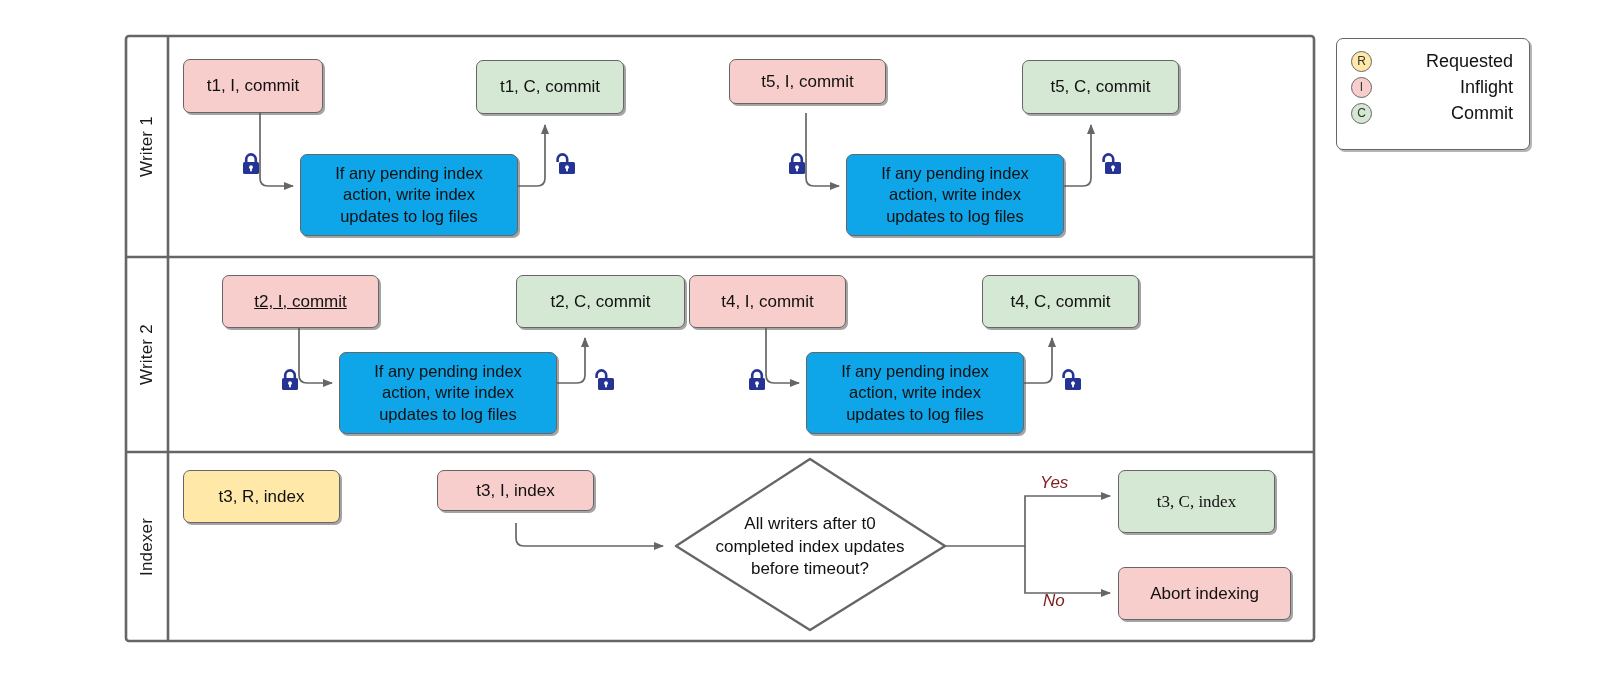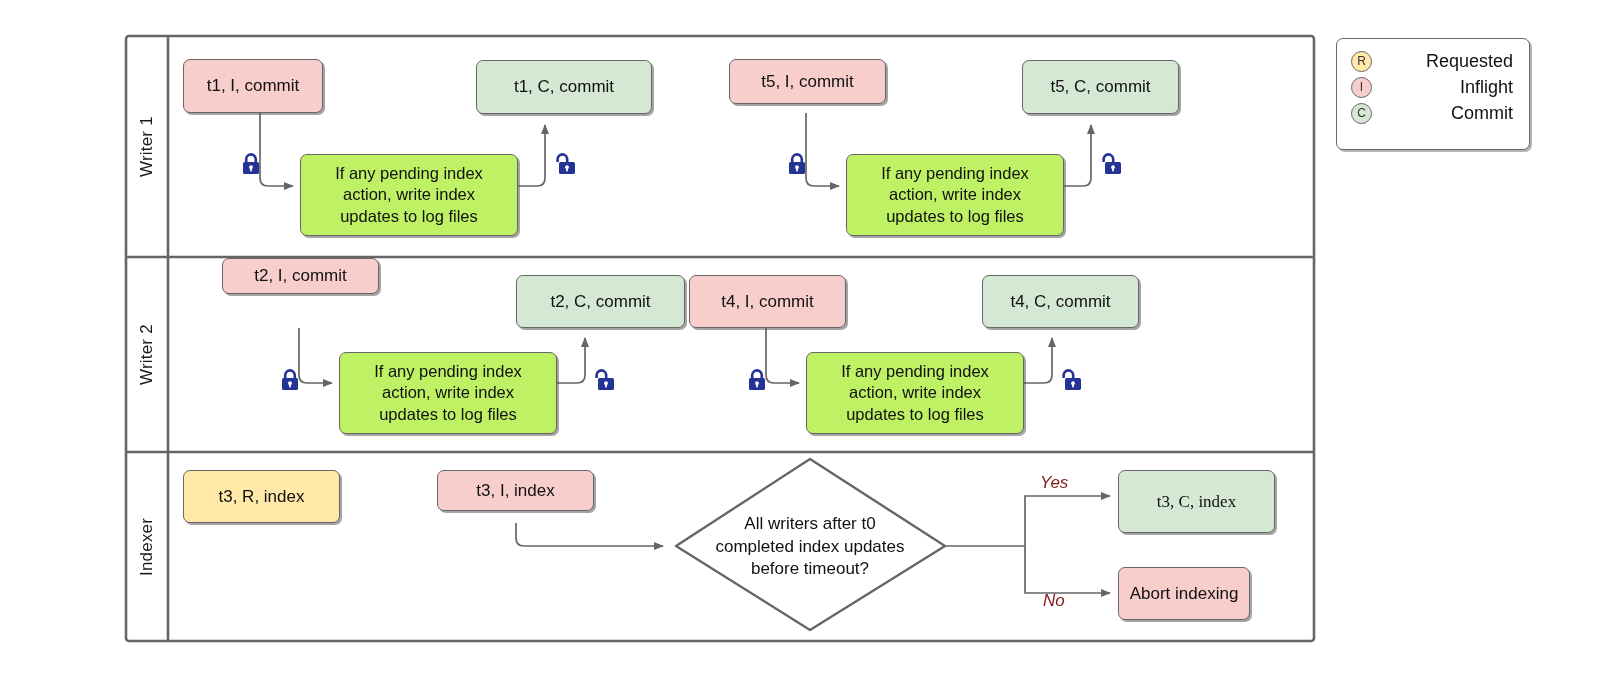--- a/index.html
+++ b/index.html
@@ -13,21 +13,21 @@
   .node{
     position:absolute;box-sizing:border-box;
     border:1.6px solid #666666;border-radius:7px;
     display:flex;align-items:center;justify-content:center;text-align:center;
     font-size:17px;line-height:1.28;color:#111;
     box-shadow:2px 2px 0 rgba(90,90,90,.55);
   }
   .node.pink{background:#f8cecc;}
   .node.green{background:#d5e8d4;}
   .node.yellow{background:#ffe8a8;}
-  .node.white{background:#bef264;font-size:16.5px;padding:4px 8px;}
+  .node.white{background:#0ea5e9;font-size:16.5px;padding:4px 8px;}
   .lane-label{
     position:absolute;
     writing-mode:vertical-rl;transform:rotate(180deg);
     display:flex;align-items:center;justify-content:center;
     font-size:17px;color:#1a1a1a;letter-spacing:.2px;
   }
   .edge-label{
     position:absolute;font-size:17px;color:#7f1d1d;
     background:transparent;white-space:nowrap;font-style:italic;
   }
@@ -116,35 +116,35 @@
   <div class="node pink" style="left:183px;top:59px;width:140px;height:54px;">t1, I, commit</div>
 
   <div class="node white" style="left:300px;top:154px;width:218px;height:82px;">
     <span>
       <span>If any pending index</span><br>
       <span>action, write index</span><br>
       <span>updates to log files</span>
     </span>
   </div>
 
-  <div class="node green" style="left:476px;top:60px;width:176px;height:54px;">t1, C, commit</div>
+  <div class="node green" style="left:476px;top:60px;width:148px;height:54px;">t1, C, commit</div>
 
   <div class="node pink" style="left:729px;top:59px;width:157px;height:45px;">t5, I, commit</div>
 
   <div class="node white" style="left:846px;top:154px;width:218px;height:82px;">
     <span>
       <span>If any pending index</span><br>
       <span>action, write index</span><br>
       <span>updates to log files</span>
     </span>
   </div>
 
   <div class="node green" style="left:1022px;top:60px;width:157px;height:54px;">t5, C, commit</div>
 
-  <div class="node pink" style="left:222px;top:258px;width:157px;height:36px;">t2, I, commit</div>
+  <div class="node pink" style="left:222px;top:275px;width:157px;height:53px;text-decoration:underline;">t2, I, commit</div>
 
   <div class="node white" style="left:339px;top:352px;width:218px;height:82px;">
     <span>
       <span>If any pending index</span><br>
       <span>action, write index</span><br>
       <span>updates to log files</span>
     </span>
   </div>
 
   <div class="node green" style="left:516px;top:275px;width:169px;height:53px;">t2, C, commit</div>
@@ -170,21 +170,21 @@
               font-size:17px;line-height:1.32;color:#111;">
     <span>
       <span>All writers after t0</span><br>
       <span>completed index updates</span><br>
       <span>before timeout?</span>
     </span>
   </div>
 
   <div class="node green" style="left:1118px;top:470px;width:157px;height:63px;font-family:Liberation Serif, serif;">t3, C, index</div>
 
-  <div class="node pink" style="left:1118px;top:567px;width:132px;height:53px;">Abort indexing</div>
+  <div class="node pink" style="left:1118px;top:567px;width:173px;height:53px;">Abort indexing</div>
 
   <div class="edge-label" style="left:1040px;top:473px;">Yes</div>
   <div class="edge-label" style="left:1043px;top:591px;">No</div>
 
   <svg class="lock" style="left:240px;top:152px;" viewBox="0 0 22 24">
     <path d="M6.2,10 V7.2 a4.8,4.8 0 0 1 9.6,0 V10" fill="none" stroke="#253494" stroke-width="2.6"></path>
     <rect x="3" y="10" width="16" height="12" rx="1.6" fill="#253494"></rect>
     <circle cx="11" cy="15.2" r="1.9" fill="#ffffff"></circle>
     <rect x="10.1" y="15" width="1.8" height="4.3" fill="#ffffff"></rect>
   </svg>

